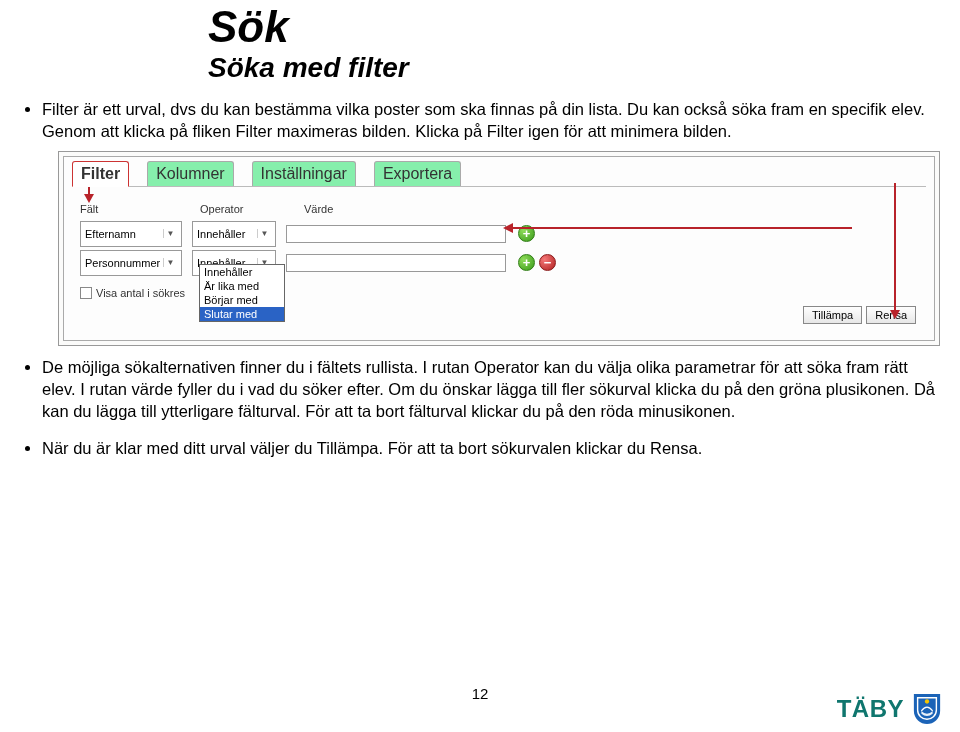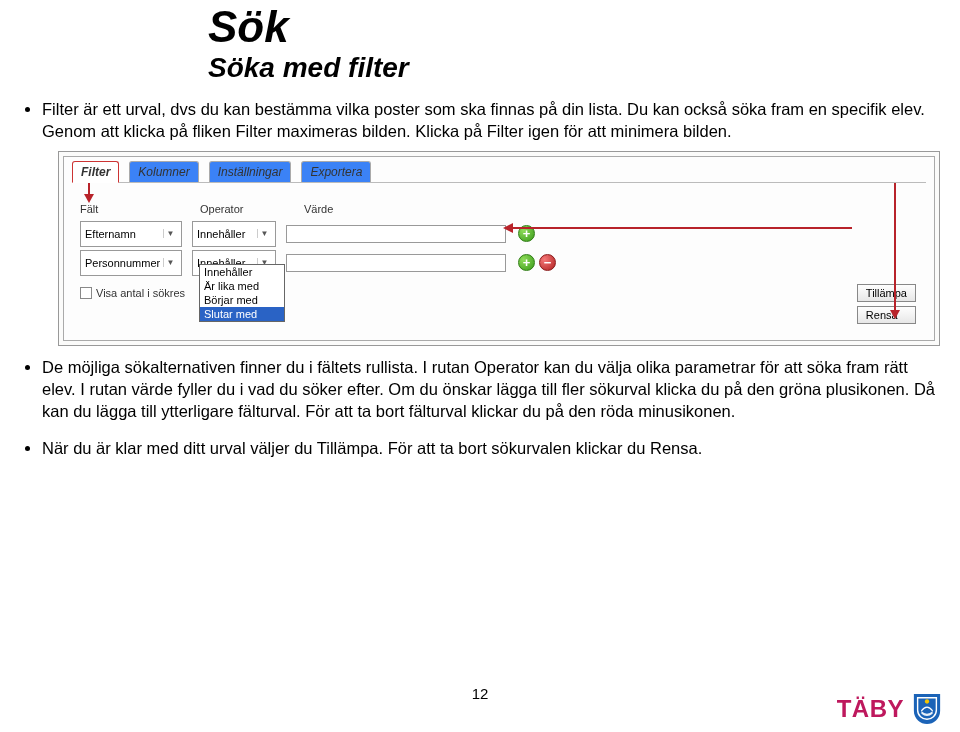--- a/index.html
+++ b/index.html
@@ -54,32 +54,31 @@
   }
   .panel .inner {
     position: absolute;
     top: 4px; left: 4px; right: 4px; bottom: 4px;
     border: 1px solid #aaa;
     background: #fdfdfd;
   }
 
   .tabs {
     display: flex;
-    gap: 8px;
+    gap: 16px;
     padding: 4px 8px 0 8px;
-    font-size: 12px;
+    font-size: 16px;
     color: #333;
-    font-style: italic;
   }
   .tab {
     position: relative;
     padding: 3px 8px 3px 8px;
     border: 1px solid #aaa;
     border-bottom: none;
-    background: #3b82f6;
+    background: #86efac;
     margin-right: 2px;
     border-top-left-radius: 3px;
     border-top-right-radius: 3px;
     cursor: pointer;
   }
   .tab.active {
     border: 1px solid #c33;
     border-bottom: 1px solid #fff;
     background: #fff;
     font-weight: bold;
@@ -181,21 +180,20 @@
     width: 12px; height: 12px;
     border: 1px solid #888;
     background: #fff;
   }
 
   .apply-box {
     position: absolute;
     right: 10px; bottom: 8px;
     display: flex;
     gap: 4px;
-    flex-direction: column;
   }
   .btn {
     font-size: 11px;
     padding: 2px 8px;
     border: 1px solid #888;
     background: linear-gradient(#fefefe, #e7e7e7);
     cursor: pointer;
   }
 
   
@@ -242,21 +240,21 @@
     right: 18px;
     bottom: 6px;
     display: flex;
     align-items: center;
     gap: 8px;
   }
   .footer-logo .text {
     font-family: "Arial Black", Arial, sans-serif;
     font-weight: 900;
     font-size: 24px;
-    color: #be185d;
+    color: #0f766e;
     letter-spacing: 0.5px;
   }
   .footer-logo .shield {
     width: 30px;
     height: 34px;
   }
 </style>
 </head>
 <body>
 

